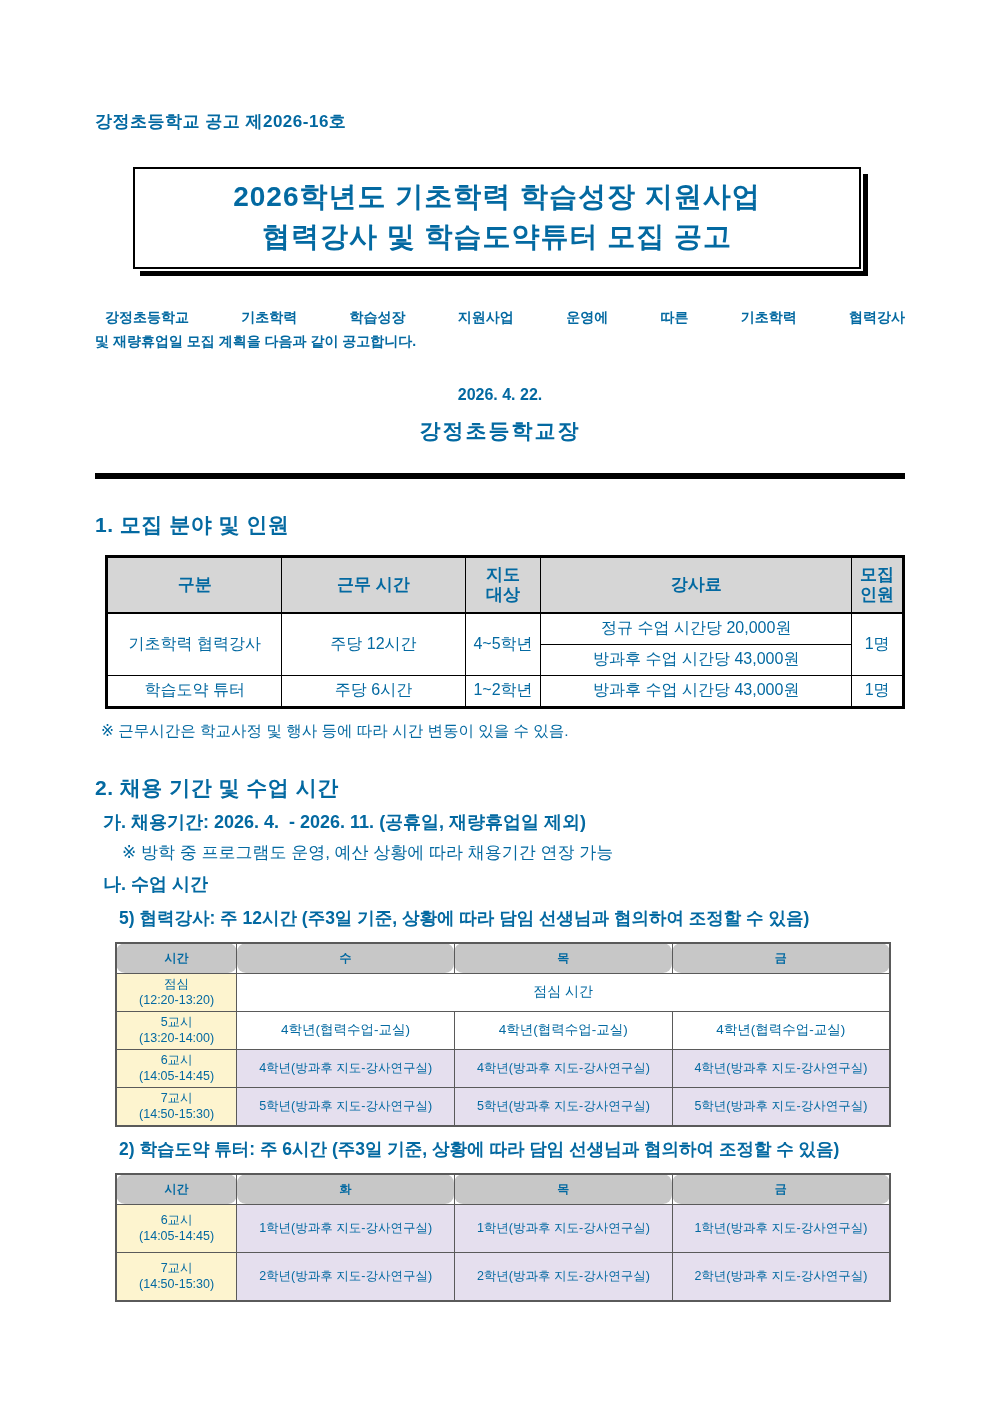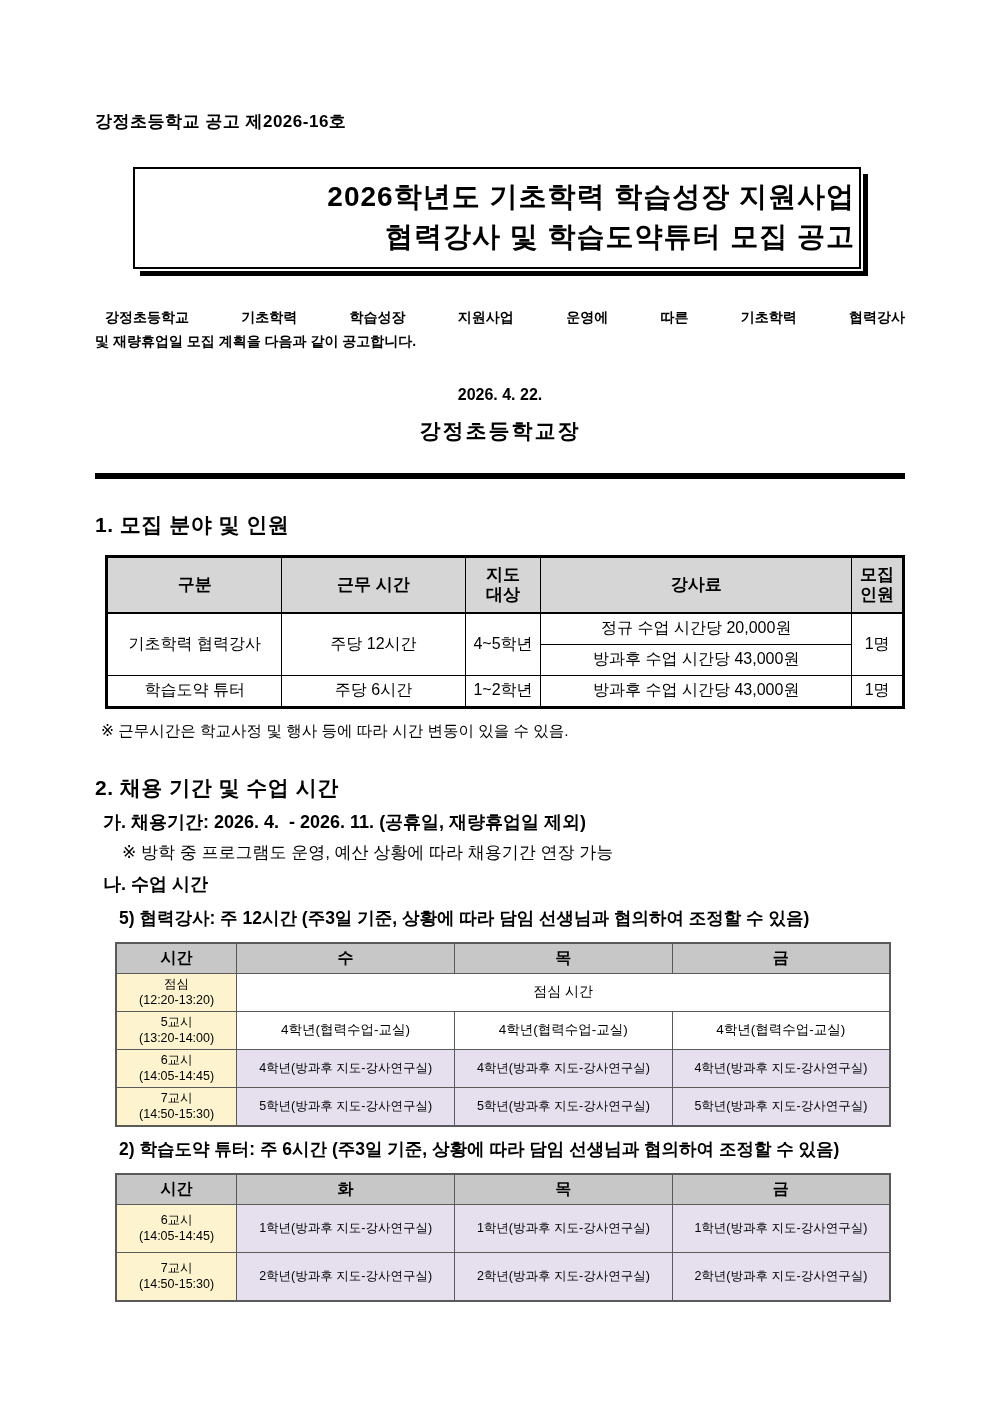--- a/index.html
+++ b/index.html
@@ -4,39 +4,39 @@
 <style>
   html, body { margin: 0; padding: 0; background: #ffffff; }
   .page {
     position: relative;
     width: 992px;
     height: 1403px;
     box-sizing: border-box;
     padding: 110px 87px 0 95px;
     background: #ffffff;
     font-family: "Liberation Sans", "DejaVu Sans", sans-serif;
-    color: #000000;
+    color: #0369a1;
     overflow: hidden;
   }
 
   
   .notice-no {
     font-size: 17px;
     font-weight: 700;
     letter-spacing: 0.5px;
     margin-bottom: 34px;
   }
 
   
   .title-box {
     width: 716px;
     margin-left: 38px;
     border: 2px solid #000;
     box-shadow: 0 0 0 2px #fff, 7px 7px 0 0 #000;
-    text-align: right;
+    text-align: center;
     padding: 8px 4px 10px;
     background: #fff;
   }
   .title-line {
     font-size: 28px;
     font-weight: 700;
     letter-spacing: 1px;
     line-height: 1.42;
   }
 
@@ -96,23 +96,24 @@
     table-layout: fixed;
   }
   .schedule th, .schedule td {
     border: 1px solid #5a5a5a;
     text-align: center;
     vertical-align: middle;
     padding: 0 2px;
   }
   .schedule th {
     background: #c7c7c7;
-    font-size: 16px;
+    font-size: 12px;
     font-weight: 700;
     height: 29px;
+    border-radius: 9px;
   }
   .schedule col.c-time { width: 15.6%; }
   .schedule td.time {
     background: #fdf4cf;
     font-size: 12.5px;
     font-weight: 400;
     line-height: 1.3;
   }
   .schedule td.time .stack { display: block; }
   .schedule td.cell  { background: #ffffff; font-size: 13.5px; font-weight: 400; }

